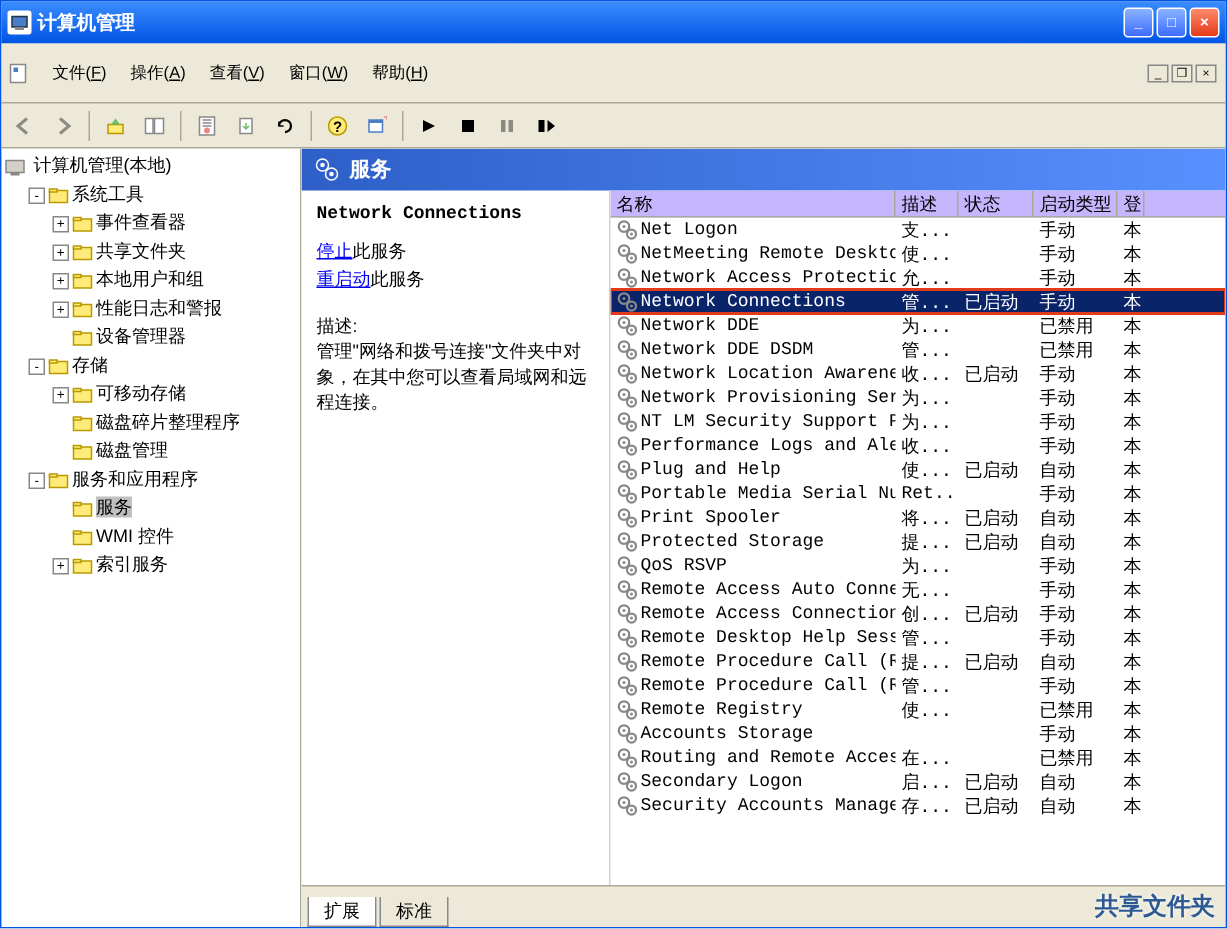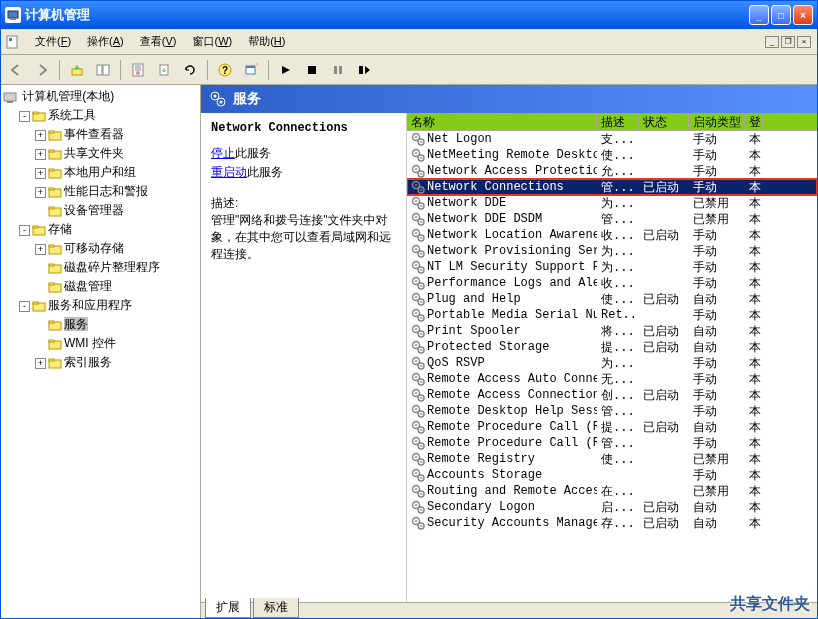--- a/index.html
+++ b/index.html
@@ -6,21 +6,21 @@
 body { font-family: Tahoma, "Microsoft YaHei", sans-serif; font-size: 11px; background: #ece9d8; width: 818px; height: 619px; overflow: hidden; position: relative; }
 .window { width: 818px; height: 619px; border: 1px solid #0054e3; background: #ece9d8; display: flex; flex-direction: column; }
 .titlebar { height: 28px; background: linear-gradient(to bottom, #3b8cff 0%, #0054e3 100%); display: flex; align-items: center; padding: 0 4px; color: #fff; font-weight: bold; font-size: 13px; }
 .titlebar .app-icon { width: 16px; height: 16px; margin-right: 4px; background: #fff; border-radius: 2px; display: inline-flex; align-items: center; justify-content: center; }
 .titlebar .title-text { flex: 1; }
 .title-buttons { display: flex; gap: 2px; }
 .title-btn { width: 20px; height: 20px; border: 1px solid #fff; border-radius: 3px; display: flex; align-items: center; justify-content: center; color: #fff; font-size: 10px; font-weight: bold; }
 .title-btn.min { background: linear-gradient(to bottom, #8cb4ff, #3b6cff); }
 .title-btn.max { background: linear-gradient(to bottom, #8cb4ff, #3b6cff); }
 .title-btn.close { background: linear-gradient(to bottom, #ff8a6b, #e33b1a); }
-.menubar { height: 26px; background: #ece9d8; border-bottom: 1px solid #aca899; display: flex; align-items: center; padding: 0 4px; position: relative; }
+.menubar { height: 40px; background: #ece9d8; border-bottom: 1px solid #aca899; display: flex; align-items: center; padding: 0 4px; position: relative; }
 .menubar .menu-item { padding: 2px 8px; cursor: default; }
 .menubar .menu-item .ul { text-decoration: underline; }
 .menubar .doc-icon { width: 16px; height: 16px; margin-right: 6px; }
 .menubar .mdi-controls { position: absolute; right: 6px; display: flex; gap: 2px; }
 .mdi-btn { width: 14px; height: 12px; border: 1px solid #888; background: #ece9d8; font-size: 8px; display: flex; align-items: center; justify-content: center; }
 .toolbar { height: 30px; background: #ece9d8; border-bottom: 1px solid #aca899; display: flex; align-items: center; padding: 0 4px; gap: 4px; }
 .tool-btn { width: 22px; height: 22px; display: flex; align-items: center; justify-content: center; border: 1px solid transparent; }
 .tool-btn.disabled { opacity: 0.4; }
 .tool-sep { width: 1px; height: 20px; background: #aca899; margin: 0 2px; }
 .main { flex: 1; display: flex; overflow: hidden; }
@@ -32,28 +32,28 @@
 .tree-node.selected > .node-label { background: #c0c0c0; }
 .content-panel { flex: 1; display: flex; flex-direction: column; background: #fff; overflow: hidden; }
 .content-header { height: 28px; background: linear-gradient(to right, #2e5fc8, #5890ff); color: #fff; font-weight: bold; display: flex; align-items: center; padding: 0 8px; font-size: 14px; gap: 6px; }
 .content-body { flex: 1; display: flex; overflow: hidden; }
 .detail-panel { width: 205px; padding: 8px 10px; font-size: 12px; }
 .detail-panel .svc-name { font-family: "Courier New", monospace; font-weight: bold; font-size: 12px; margin-bottom: 10px; }
 .detail-panel .svc-link { color: #0000ee; text-decoration: underline; cursor: pointer; }
 .detail-panel .svc-link-row { margin-bottom: 2px; }
 .detail-panel .desc-label { margin-top: 14px; }
 .list-panel { flex: 1; display: flex; flex-direction: column; overflow: hidden; border-left: 1px solid #d4d0c8; }
-.list-header { display: flex; height: 18px; background: #84cc16; border-bottom: 1px solid #aca899; font-size: 12px; }
+.list-header { display: flex; height: 18px; background: #c4b5fd; border-bottom: 1px solid #aca899; font-size: 12px; }
 .list-header .col { border-right: 1px solid #aca899; padding: 1px 4px; white-space: nowrap; overflow: hidden; }
 .list-body { flex: 1; overflow-y: scroll; overflow-x: scroll; font-family: "Courier New", monospace; font-size: 12px; }
 .list-row { display: flex; height: 16px; white-space: nowrap; align-items: center; }
 .list-row .cell { padding: 0 4px; white-space: nowrap; overflow: hidden; display: flex; align-items: center; }
 .list-row.selected { background: #0a246a; color: #fff; outline: 2px solid #e33b1a; outline-offset: -1px; }
 .svc-icon { width: 14px; height: 14px; margin-right: 2px; flex-shrink: 0; }
-.tabs-footer { height: 16px; border-top: 1px solid #aca899; display: flex; align-items: flex-end; padding-left: 4px; background: #ece9d8; }
+.tabs-footer { height: 28px; border-top: 1px solid #aca899; display: flex; align-items: flex-end; padding-left: 4px; background: #ece9d8; }
 .tab { border: 1px solid #888; border-top: none; padding: 1px 10px; font-size: 12px; background: #ece9d8; margin-right: 2px; }
 .tab.active { background: #fff; }
 .watermark { position: absolute; right: 8px; bottom: 4px; font-size: 16px; font-weight: bold; color: #1a4b8c; text-shadow: 0 0 3px #fff; opacity: 0.9; }
 .col-name { width: 190px; }
 .col-desc { width: 42px; }
 .col-status { width: 50px; }
 .col-startup { width: 56px; }
 .col-last { width: 18px; }
 </style>
 </head>

